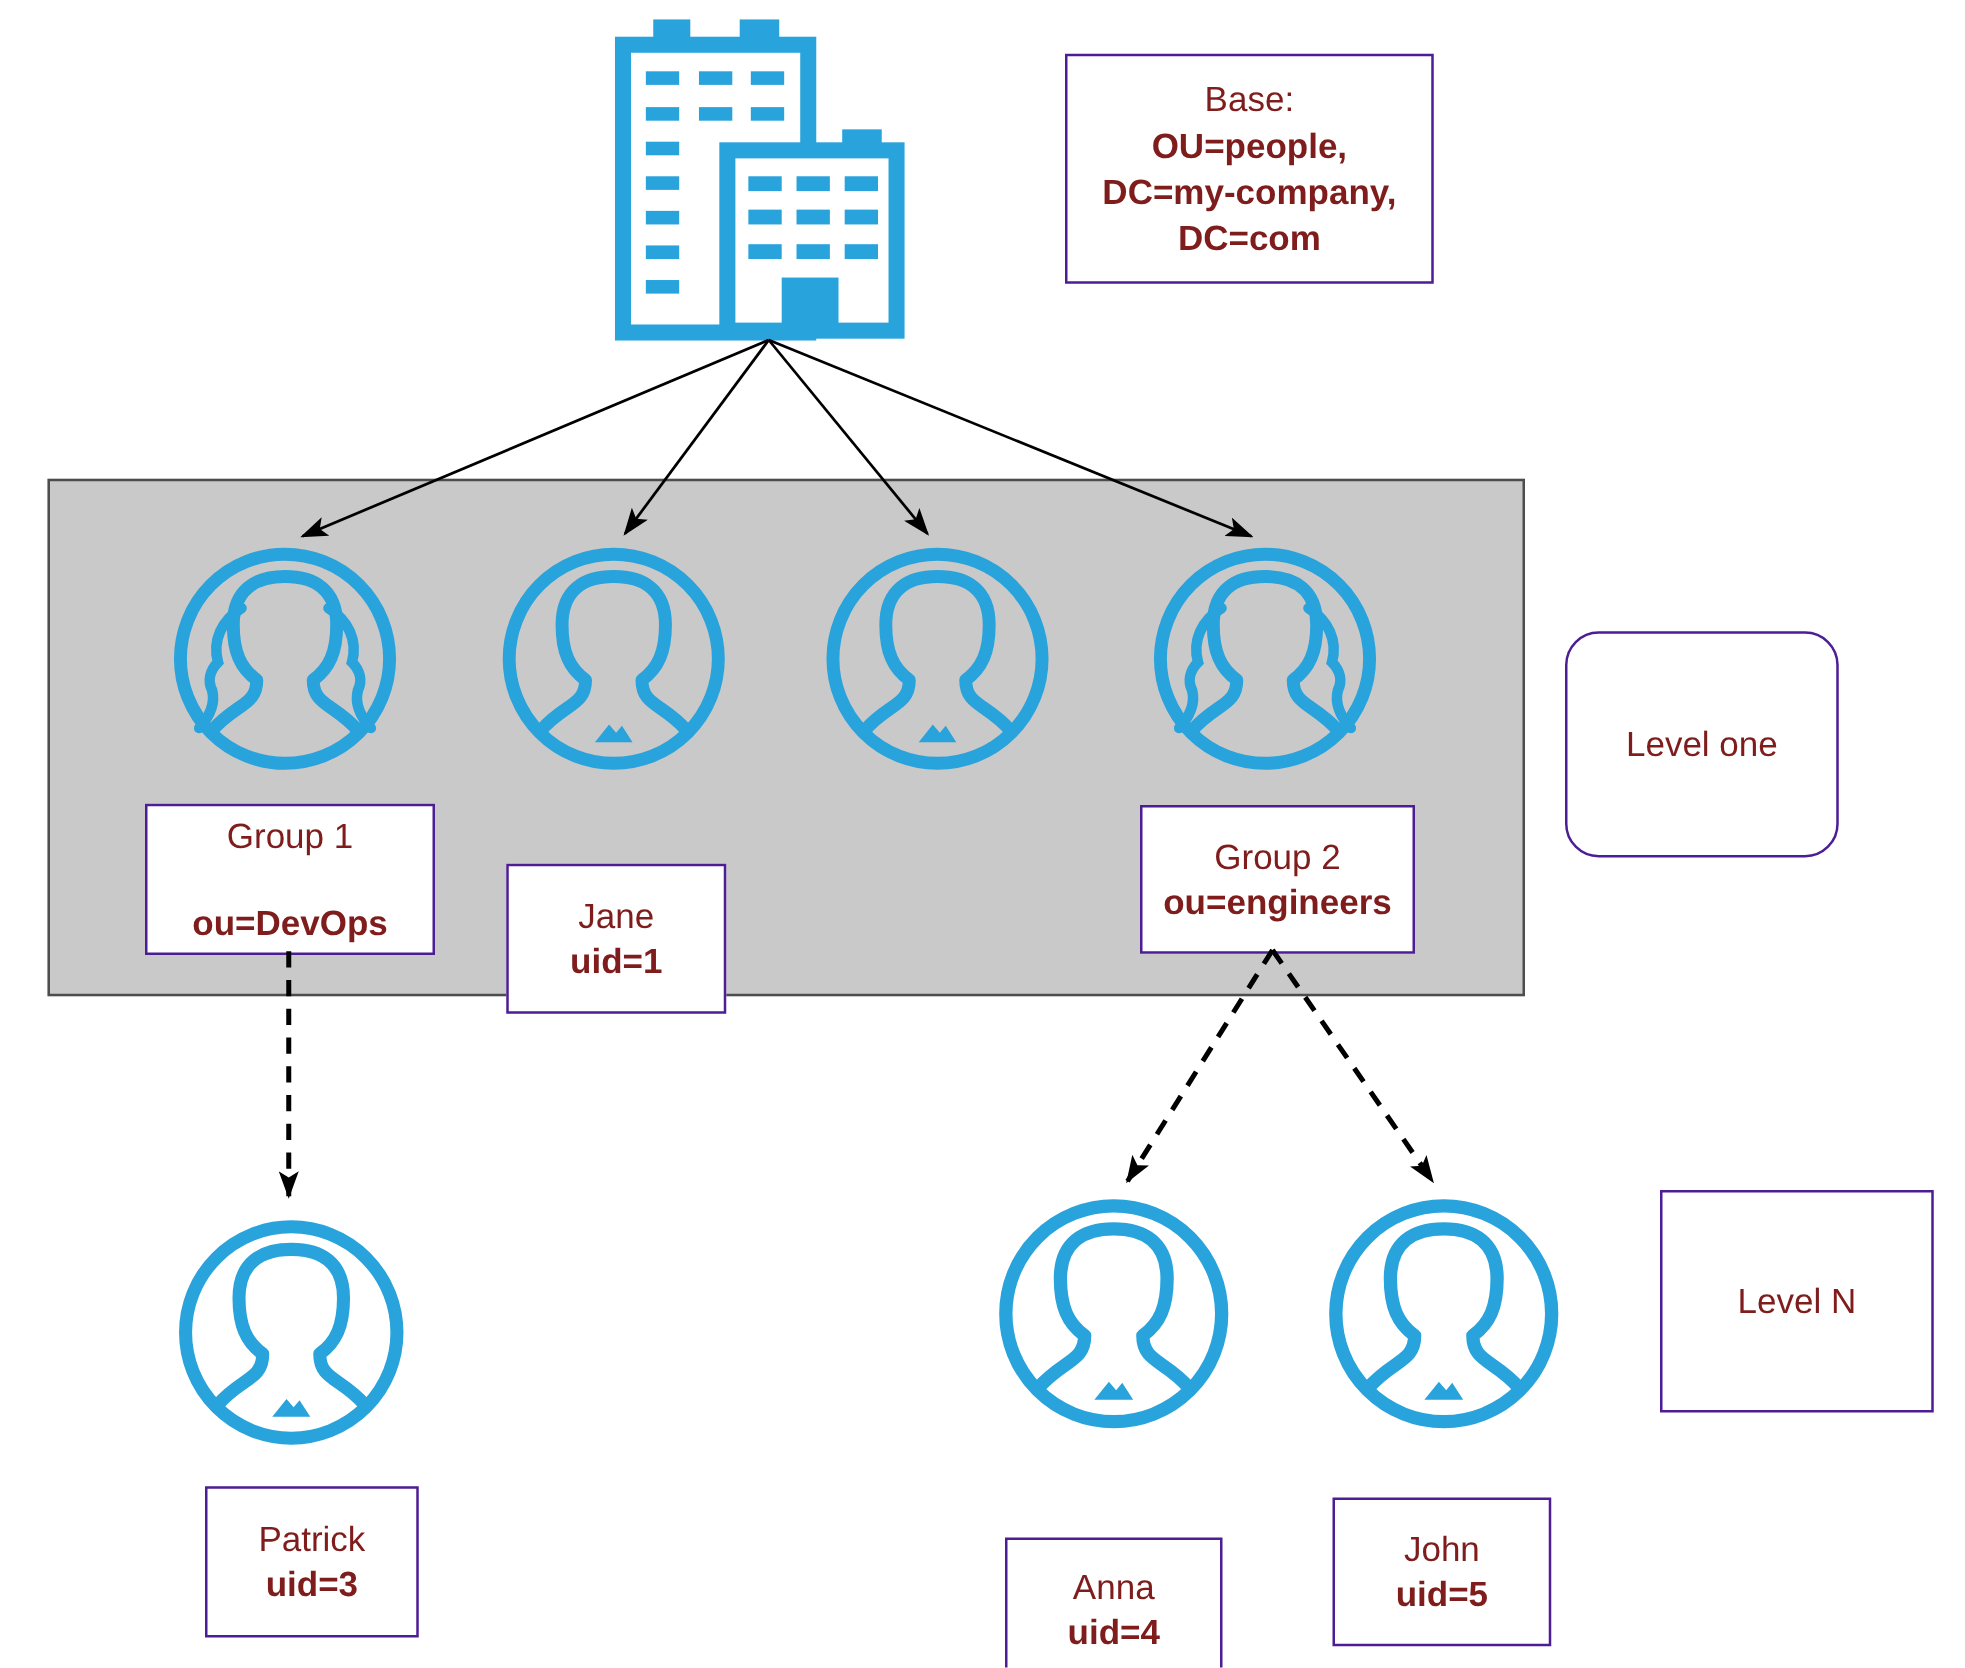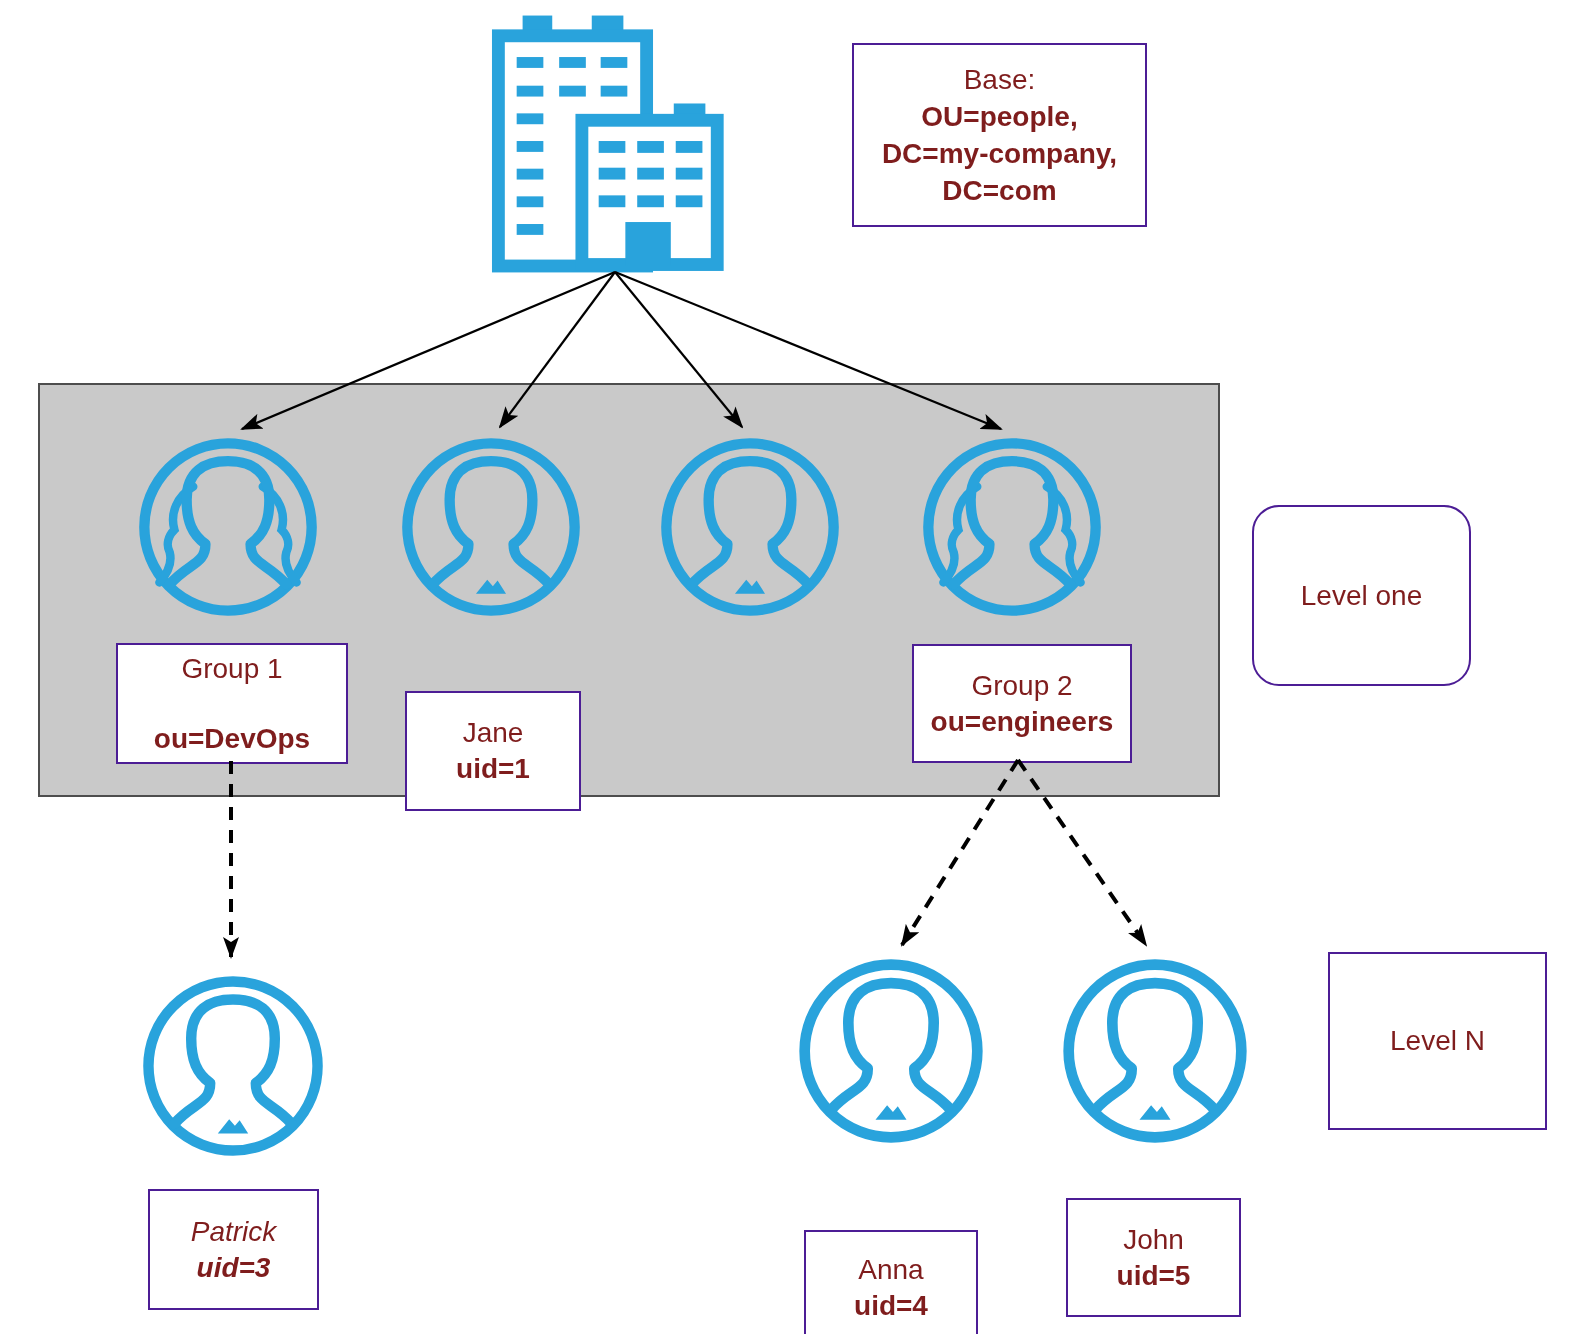--- a/index.html
+++ b/index.html
@@ -14,21 +14,21 @@
   .lbox{position:absolute;background:#fff;border:2px solid #4c1d95;z-index:3;
         display:flex;flex-direction:column;align-items:center;justify-content:center;
         text-align:center;font-size:28px;line-height:36px;color:#7f1d1d;}
   .lbox .attr{font-weight:bold;}
 
   
   .box-group1{left:116px;top:643px;width:228px;height:117px;gap:34px;}
   .box-jane{left:405px;top:644px;width:172px;height:116px;margin-top:47px;}
   .box-paul{left:667px;top:644px;width:170px;height:116px;}
   .box-group2{left:912px;top:644px;width:216px;height:115px;}
-  .box-patrick{left:148px;top:1189px;width:167px;height:117px;font-style:italic;}
+  .box-patrick{left:164px;top:1189px;width:167px;height:117px;}
   .box-anna{left:804px;top:1230px;width:170px;height:112px;}
   .box-john{left:1066px;top:1198px;width:171px;height:115px;}
 
   
   .box-base{left:852px;top:43px;width:291px;height:180px;font-size:28px;line-height:37px;}
   .box-base .dn{font-weight:bold;}
 
   
   .box-baselevel{left:1323px;top:55px;width:217px;height:175px;}
   .box-levelone{left:1252px;top:505px;width:215px;height:177px;border-radius:27px;}

